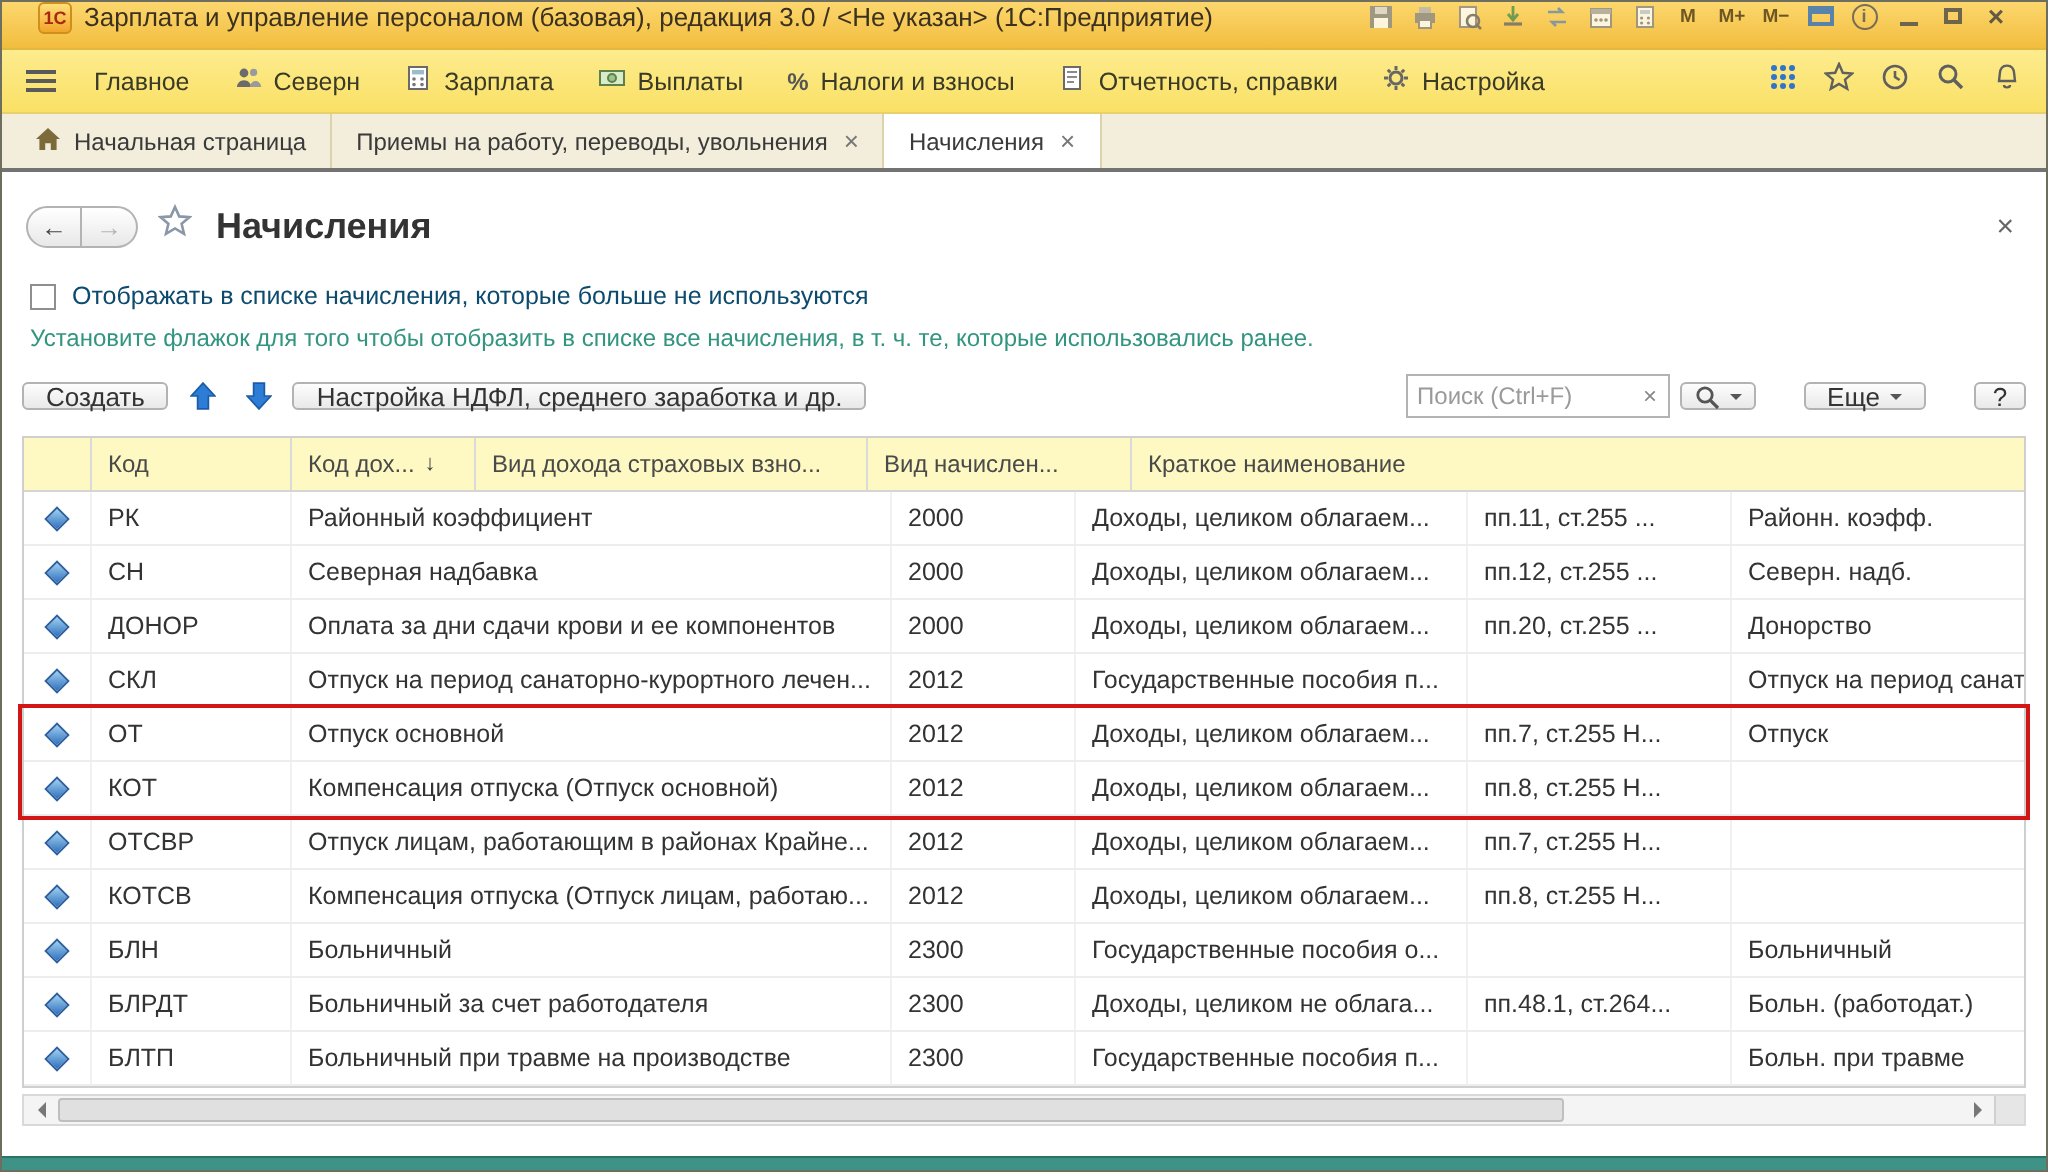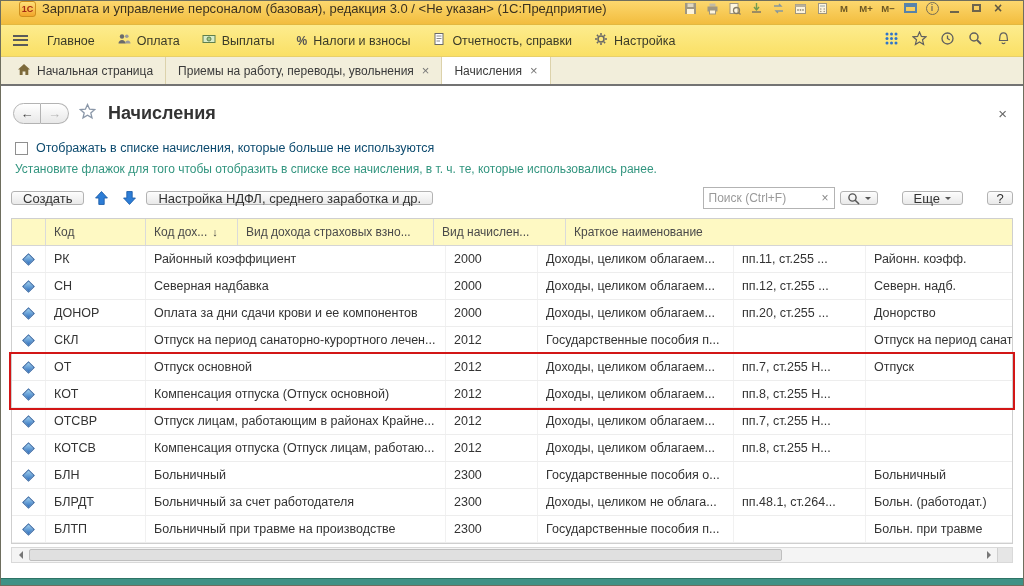--- a/index.html
+++ b/index.html
@@ -197,21 +197,32 @@
     <div class="menu-item">
       <span>Главное</span>
     </div>
     <div class="menu-item">
       <span><svg width="14" height="14">
             <circle cx="5" cy="4.5" r="2.2" fill="#6b6b6b"></circle>
             <path d="M1.5 11.5c0-2 1.6-3.4 3.5-3.4s3.5 1.4 3.5 3.4z" fill="#6b6b6b"></path>
             <circle cx="9.8" cy="4.2" r="1.8" fill="#9a9a9a"></circle>
             <path d="M7.9 11.5c.2-1.8 1.4-3 2.9-3 1.4 0 2.6 1.2 2.8 3z" fill="#9a9a9a"></path>
           </svg></span>
-      <span>Оплата</span>
+      <span>Северн</span>
+    </div>
+    <div class="menu-item">
+      <span><svg width="14" height="14">
+            <rect x="2.5" y="1.5" width="9" height="11" fill="#fff" stroke="#6a6a6a"></rect>
+            <rect x="4" y="3" width="6" height="2.2" fill="#9bbccb"></rect>
+            <circle cx="5" cy="7.5" r=".9" fill="#777"></circle>
+            <circle cx="9" cy="7.5" r=".9" fill="#777"></circle>
+            <circle cx="5" cy="10.3" r=".9" fill="#777"></circle>
+            <circle cx="9" cy="10.3" r=".9" fill="#777"></circle>
+          </svg></span>
+      <span>Зарплата</span>
     </div>
     <div class="menu-item">
       <span><svg width="14" height="14">
             <rect x="1" y="3.5" width="12" height="7" fill="#d8ecc7" stroke="#5f7f4c"></rect>
             <circle cx="7" cy="7" r="2" fill="#9bc489" stroke="#5f7f4c"></circle>
           </svg></span>
       <span>Выплаты</span>
     </div>
     <div class="menu-item">
       <span class="pct">%</span>

